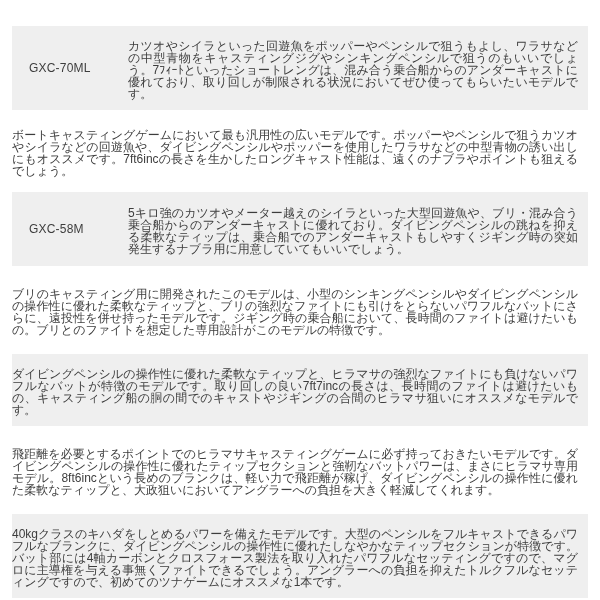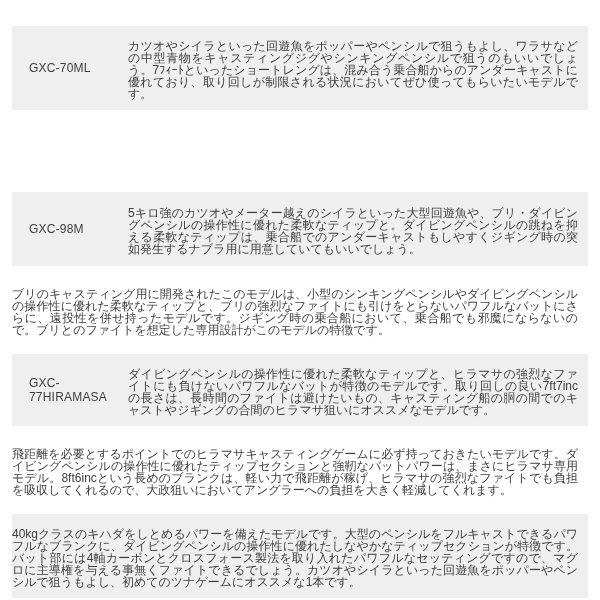--- a/index.html
+++ b/index.html
@@ -62,47 +62,49 @@
 <div class="spec-table">
 
   <div class="spec-row">
     <div class="model-cell">GXC-70ML</div>
     <div class="desc-cell">
         <span>カツオやシイラといった回遊魚をポッパーやペンシルで狙うもよし、ワラサなどの中型青物をキャスティングジグやシンキングペンシルで狙うのもいいでしょう。7ﾌｨｰﾄといったショートレングは、混み合う乗合船からのアンダーキャストに優れており、取り回しが制限される状況においてぜひ使ってもらいたいモデルです。</span>
       </div>
   </div>
 
   <div class="spec-row">
+    <div class="desc-cell">
+        <span>ボートキャスティングゲームにおいて最も汎用性の広いモデルです。ポッパーやペンシルで狙うカツオやシイラなどの回遊魚や、ダイビングペンシルやポッパーを使用したワラサなどの中型青物の誘い出しにもオススメです。7ft6incの長さを生かしたロングキャスト性能は、遠くのナブラやポイントも狙えるでしょう。</span>
+      </div>
   </div>
 
   <div class="spec-row">
-    <div class="model-cell">GXC-98M</div>
+    <div class="model-cell">GXC-58M</div>
     <div class="desc-cell">
-        <span>5キロ強のカツオやメーター越えのシイラといった大型回遊魚や、ブリ・ダイビングペンシルの操作性に優れた柔軟なティップと。ダイビングペンシルの跳ねを抑える柔軟なティップは、乗合船でのアンダーキャストもしやすくジギング時の突如発生するナブラ用に用意していてもいいでしょう。</span>
+        <span>5キロ強のカツオやメーター越えのシイラといった大型回遊魚や、ブリ・混み合う乗合船からのアンダーキャストに優れており。ダイビングペンシルの跳ねを抑える柔軟なティップは、乗合船でのアンダーキャストもしやすくジギング時の突如発生するナブラ用に用意していてもいいでしょう。</span>
       </div>
   </div>
 
   <div class="spec-row">
     <div class="desc-cell">
-        <span>ブリのキャスティング用に開発されたこのモデルは、小型のシンキングペンシルやダイビングペンシルの操作性に優れた柔軟なティップと、ブリの強烈なファイトにも引けをとらないパワフルなバットにさらに、遠投性を併せ持ったモデルです。ジギング時の乗合船において、乗合船でも邪魔にならないので。ブリとのファイトを想定した専用設計がこのモデルの特徴です。</span>
+        <span>ブリのキャスティング用に開発されたこのモデルは、小型のシンキングペンシルやダイビングペンシルの操作性に優れた柔軟なティップと、ブリの強烈なファイトにも引けをとらないパワフルなバットにさらに、遠投性を併せ持ったモデルです。ジギング時の乗合船において、長時間のファイトは避けたいもの。ブリとのファイトを想定した専用設計がこのモデルの特徴です。</span>
       </div>
   </div>
 
   <div class="spec-row">
-    <div class="model-cell">GXC-77HIRAMASA</div>
     <div class="desc-cell">
         <span>ダイビングペンシルの操作性に優れた柔軟なティップと、ヒラマサの強烈なファイトにも負けないパワフルなバットが特徴のモデルです。取り回しの良い7ft7incの長さは、長時間のファイトは避けたいもの、キャスティング船の胴の間でのキャストやジギングの合間のヒラマサ狙いにオススメなモデルです。</span>
       </div>
   </div>
 
   <div class="spec-row">
     <div class="desc-cell">
-        <span>飛距離を必要とするポイントでのヒラマサキャスティングゲームに必ず持っておきたいモデルです。ダイビングペンシルの操作性に優れたティップセクションと強靭なバットパワーは、まさにヒラマサ専用モデル。8ft6incという長めのブランクは、軽い力で飛距離が稼げ、ヒラマサの強烈なファイトでも負担を吸収してくれるので、大政狙いにおいてアングラーへの負担を大きく軽減してくれます。</span>
+        <span>飛距離を必要とするポイントでのヒラマサキャスティングゲームに必ず持っておきたいモデルです。ダイビングペンシルの操作性に優れたティップセクションと強靭なバットパワーは、まさにヒラマサ専用モデル。8ft6incという長めのブランクは、軽い力で飛距離が稼げ、ダイビングペンシルの操作性に優れた柔軟なティップと、大政狙いにおいてアングラーへの負担を大きく軽減してくれます。</span>
       </div>
   </div>
 
   <div class="spec-row">
     <div class="desc-cell">
-        <span>40kgクラスのキハダをしとめるパワーを備えたモデルです。大型のペンシルをフルキャストできるパワフルなブランクに、ダイビングペンシルの操作性に優れたしなやかなティップセクションが特徴です。バット部には4軸カーボンとクロスフォース製法を取り入れたパワフルなセッティングですので、マグロに主導権を与える事無くファイトできるでしょう。カツオやシイラといった回遊魚をポッパーやペンシルで狙うもよし、初めてのツナゲームにオススメな1本です。</span>
+        <span>40kgクラスのキハダをしとめるパワーを備えたモデルです。大型のペンシルをフルキャストできるパワフルなブランクに、ダイビングペンシルの操作性に優れたしなやかなティップセクションが特徴です。バット部には4軸カーボンとクロスフォース製法を取り入れたパワフルなセッティングですので、マグロに主導権を与える事無くファイトできるでしょう。アングラーへの負担を抑えたトルクフルなセッティングですので、初めてのツナゲームにオススメな1本です。</span>
       </div>
   </div>
 
 </div>
 
 </body></html>

